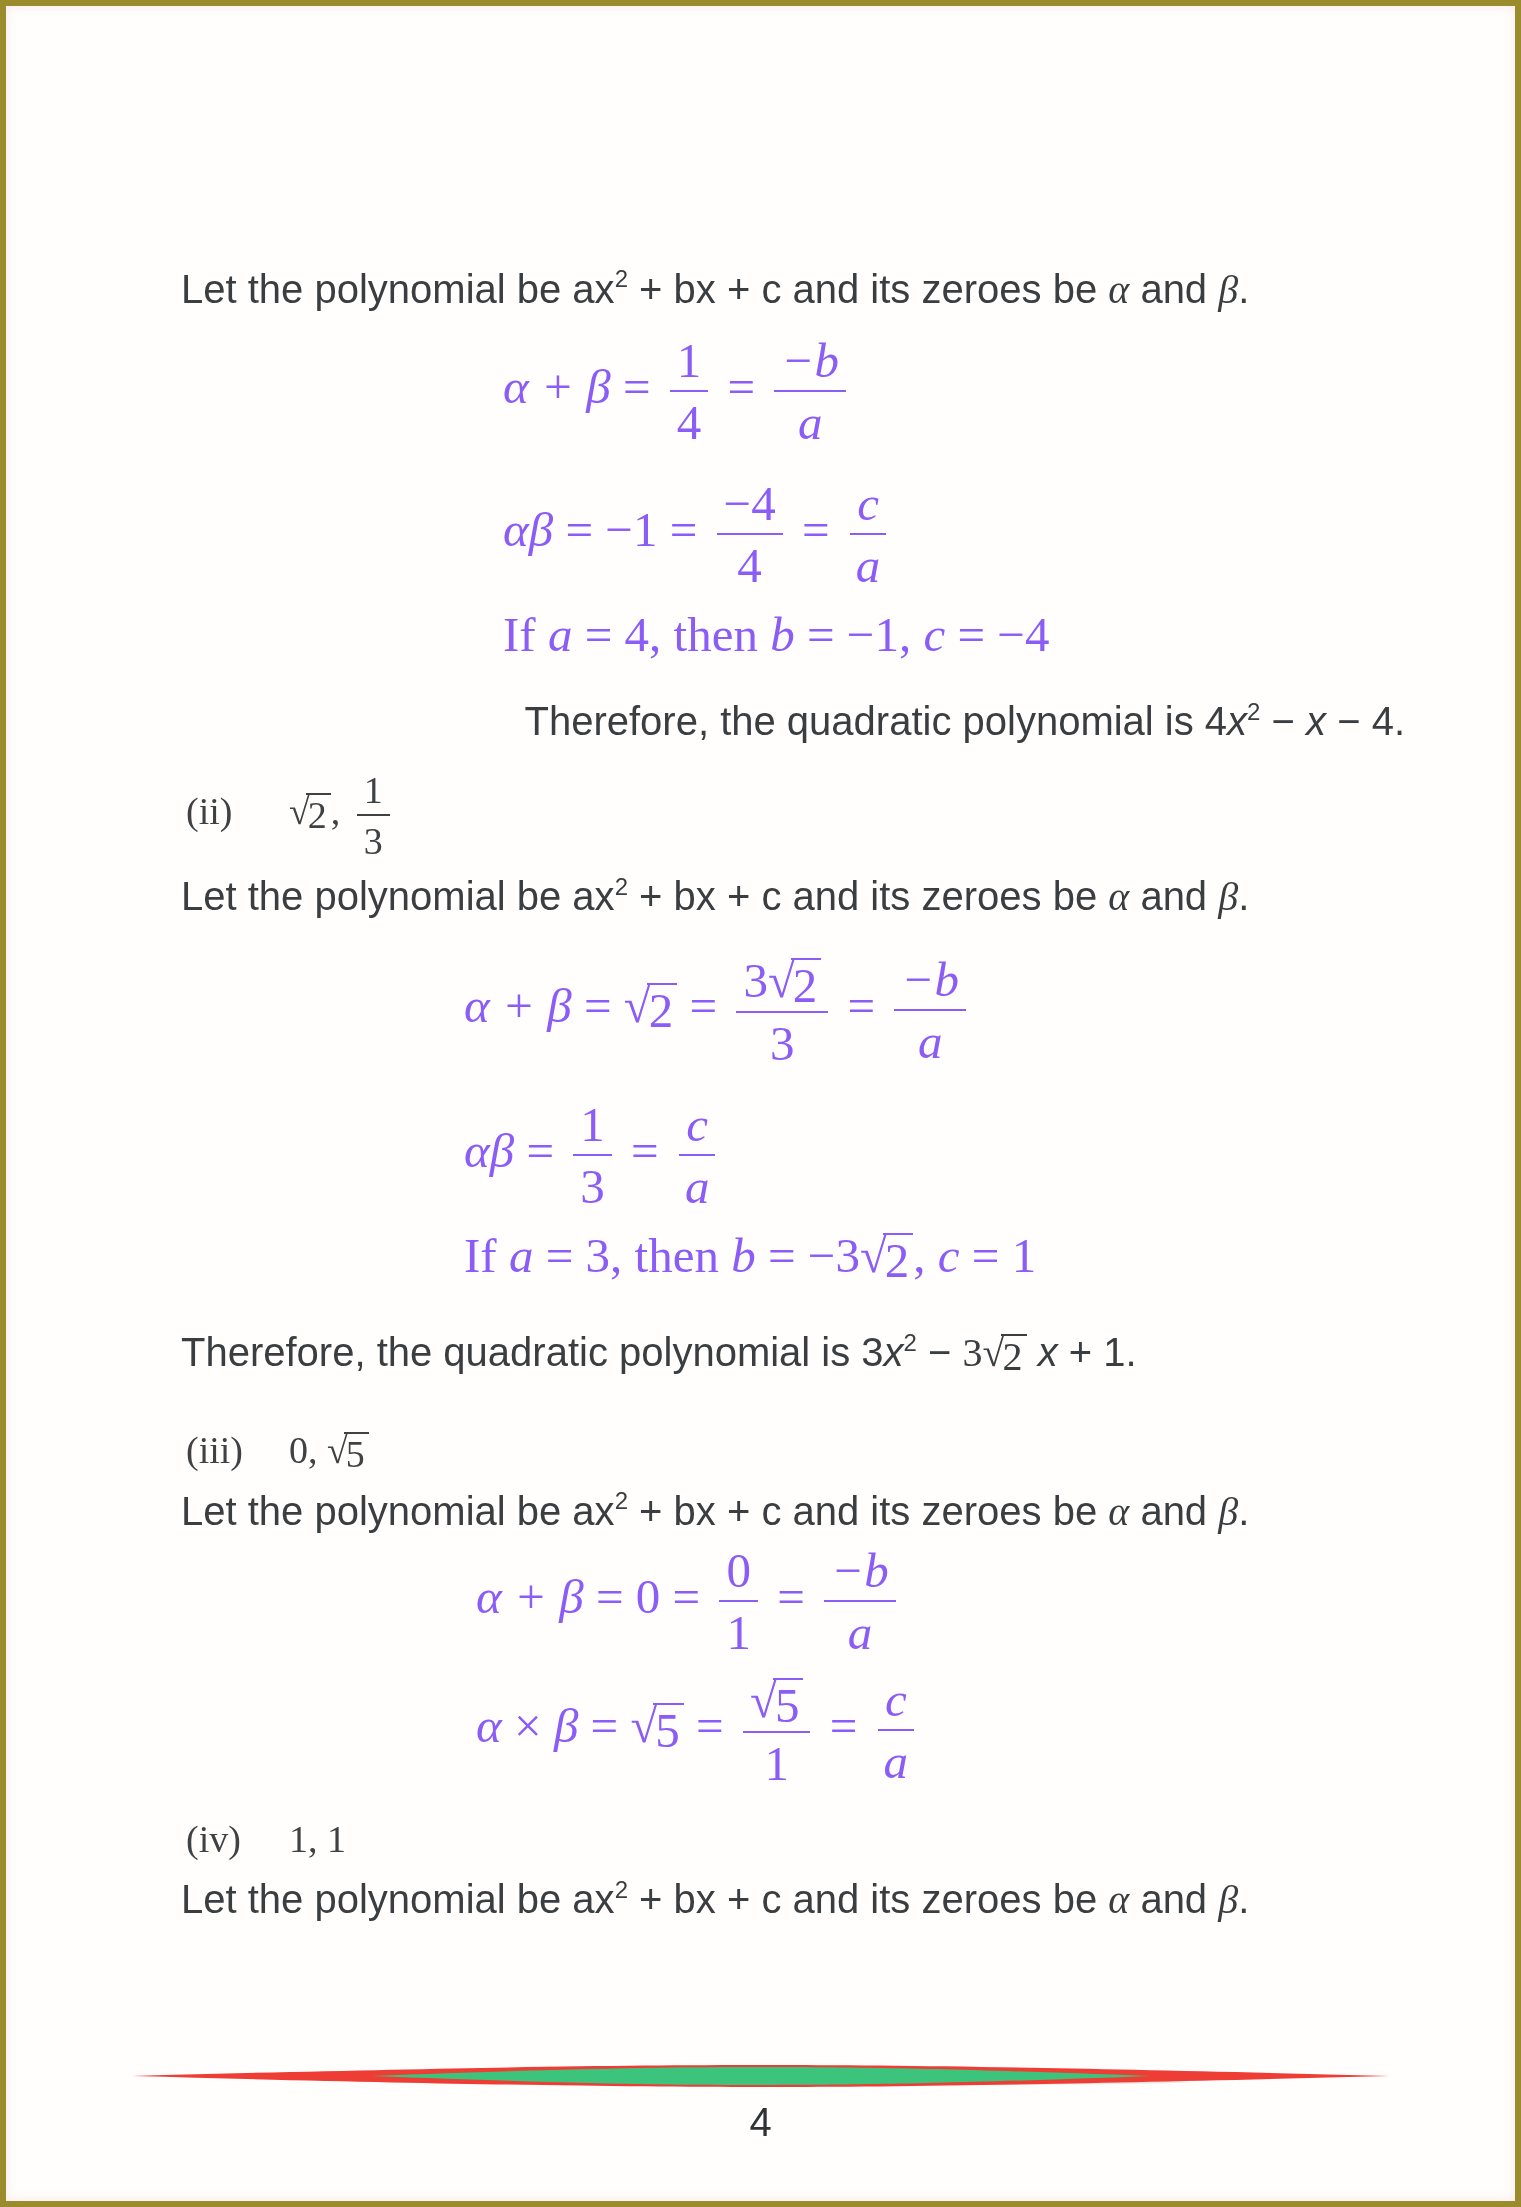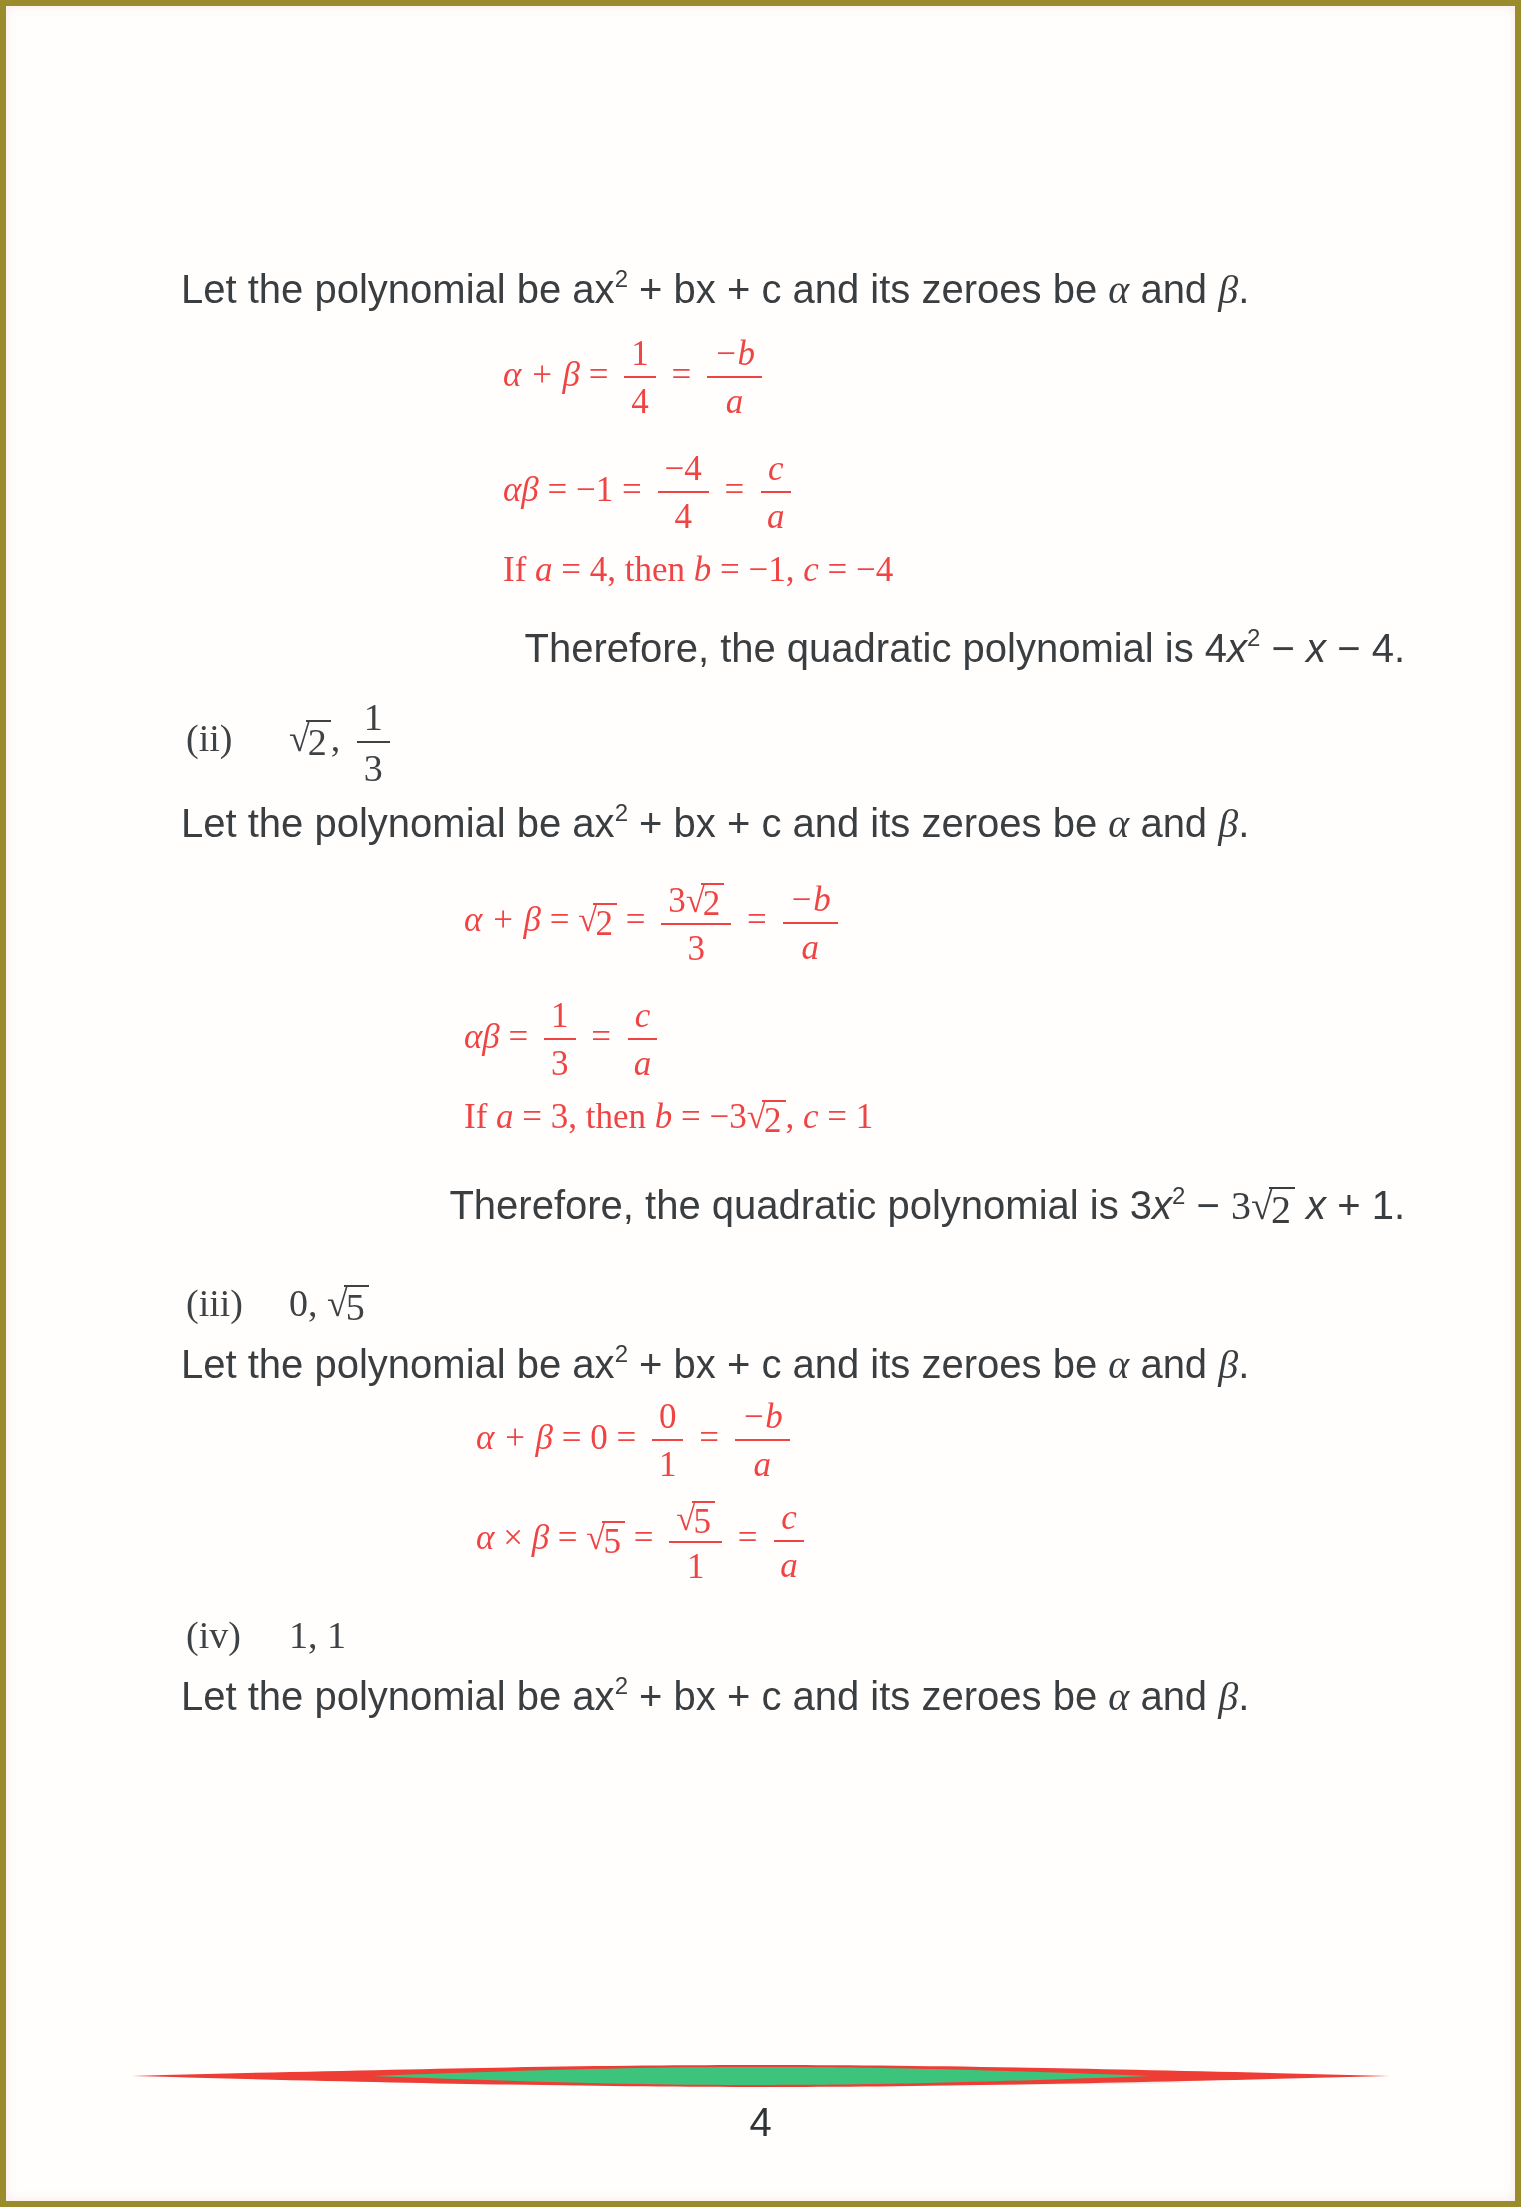--- a/index.html
+++ b/index.html
@@ -15,22 +15,22 @@
   }
   .content{padding-top:257px;}
   .para{
     font-family:"Liberation Sans",sans-serif;
     font-size:40px;line-height:1.3;
     color:#3a3e41;
     margin:0 110px 0 175px;
   }
   .eq{
     font-family:"Liberation Serif",serif;
-    font-size:35px;line-height:1.25;
-    color:#ef4444;
+    font-size:49px;line-height:1.25;
+    color:#8b5cf6;
     white-space:nowrap;
   }
   .sec0 .eq{margin-left:497px;}
   .sec1 .eq{margin-left:458px;}
   .sec2 .eq{margin-left:470px;}
   .head{
     font-family:"Liberation Serif",serif;
     font-size:38px;line-height:1.25;
     color:#3f4245;
     margin-left:180px;
@@ -58,21 +58,21 @@
   .divider{position:absolute;left:126px;top:2058px;width:1258px;height:26px;}
   .divider svg{display:block;width:100%;height:100%;}
   .pagenum{
     position:absolute;left:0;top:2094px;width:100%;
     text-align:center;font-size:40px;color:#2f3336;
     font-family:"Liberation Sans",sans-serif;
   }
   
   .mt-a{margin-top:18px;} .mt-b{margin-top:28px;} .mt-c{margin-top:12px;}
   .mt-concl1{margin-top:30px;text-align:right;} .mt-head2{margin-top:22px;} .mt-p{margin-top:8px;}
-  .mt-concl2{margin-top:40px;text-align:right;} .mt-head3{margin-top:48px;} .mt-p3{margin-top:10px;}
+  .mt-concl2{margin-top:40px;} .mt-head3{margin-top:48px;} .mt-p3{margin-top:10px;}
   .mt-eq3a{margin-top:6px;} .mt-eq3b{margin-top:12px;}
   .mt-concl3{margin-top:42px;} .mt-head4{margin-top:26px;} .mt-p4{margin-top:10px;}
 </style>
 </head>
 <body>
 
 <div class="page">
   <div class="content">
 
     <section class="sec0">

